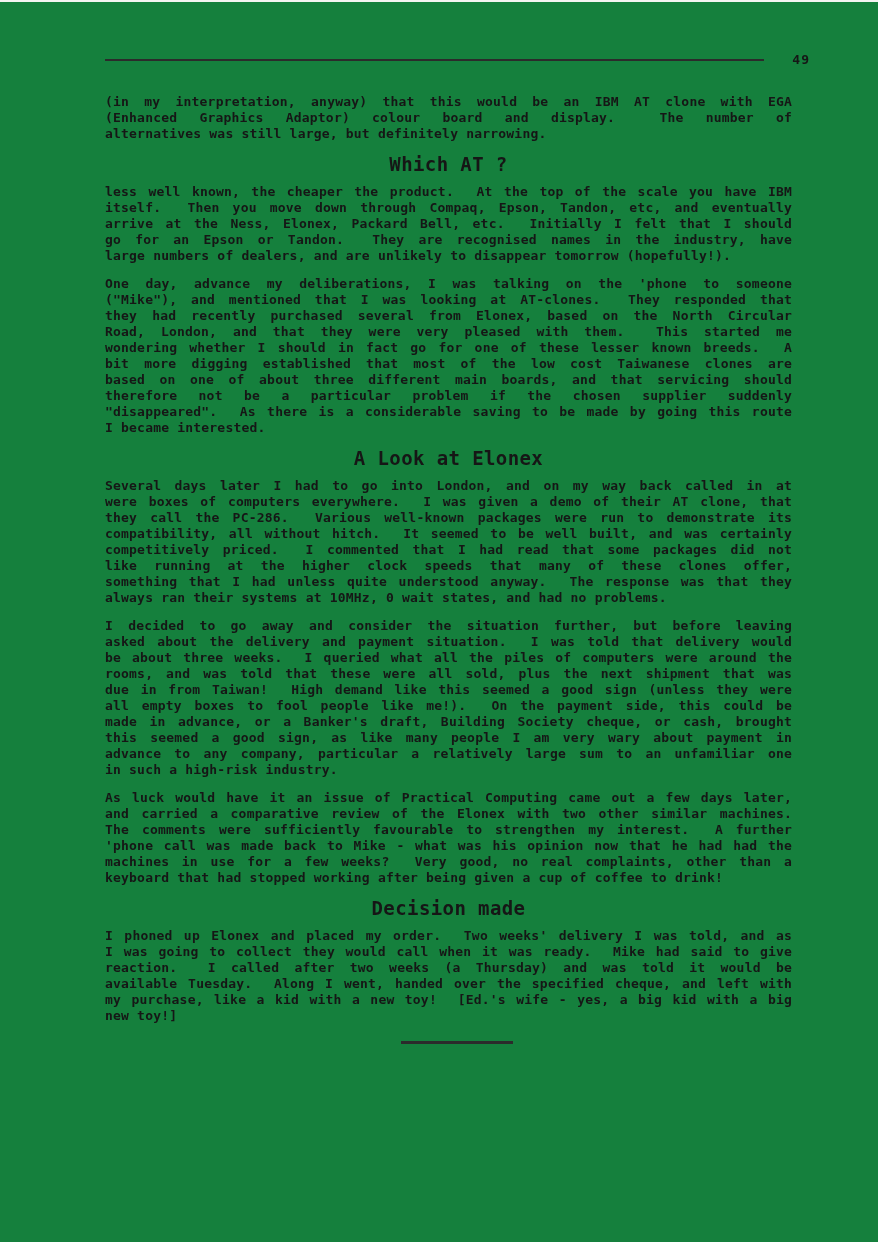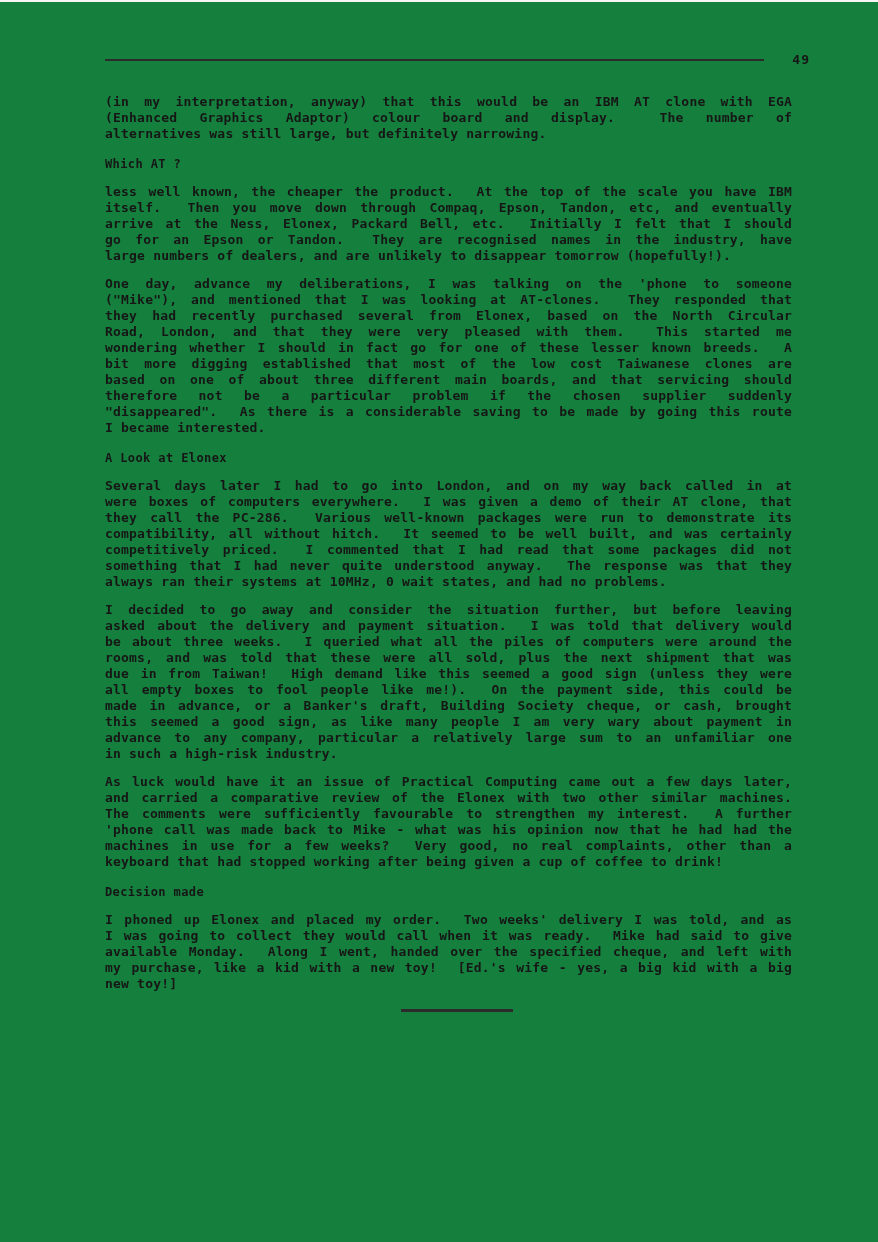--- a/index.html
+++ b/index.html
@@ -53,22 +53,23 @@
     white-space: pre-wrap;
     text-align: justify;
     text-align-last: justify;
     min-height: 16px;
   }
   .line-last {
     text-align-last: left;
   }
   .heading {
     margin: 14px 0 12px 0;
-    font-size: 12px;
+    font-size: 19px;
     letter-spacing: 0.4px;
+    text-align: center;
   }
   .bottom-rule {
     width: 112px;
     height: 3px;
     background: #2b2b2b;
     margin: 17px auto 0 auto;
     transform: translateX(8px);
   }
 </style>
 </head>
@@ -106,21 +107,22 @@
           <div class="line">"disappeared".  As there is a considerable saving to be made by going this route</div>
           <div class="line line-last">I became interested.</div>
         </div>
         <div class="heading">A Look at Elonex</div>
         <div class="para">
           <div class="line">Several days later I had to go into London, and on my way back called in at</div>
           <div class="line">were boxes of computers everywhere.  I was given a demo of their AT clone, that</div>
           <div class="line">they call the PC-286.  Various well-known packages were run to demonstrate its</div>
           <div class="line">compatibility, all without hitch.  It seemed to be well built, and was certainly</div>
           <div class="line">competitively priced.  I commented that I had read that some packages did not</div>
-          <div class="line">something that I had never quite understood anyway.  The response was that they</div>
+          <div class="line">like running at the higher clock speeds that many of these clones offer,</div>
+          <div class="line">something that I had unless quite understood anyway.  The response was that they</div>
           <div class="line line-last">always ran their systems at 10MHz, 0 wait states, and had no problems.</div>
         </div>
         <div class="para">
           <div class="line">I decided to go away and consider the situation further, but before leaving</div>
           <div class="line">asked about the delivery and payment situation.  I was told that delivery would</div>
           <div class="line">be about three weeks.  I queried what all the piles of computers were around the</div>
           <div class="line">rooms, and was told that these were all sold, plus the next shipment that was</div>
           <div class="line">due in from Taiwan!  High demand like this seemed a good sign (unless they were</div>
           <div class="line">all empty boxes to fool people like me!).  On the payment side, this could be</div>
           <div class="line">made in advance, or a Banker's draft, Building Society cheque, or cash, brought</div>
@@ -133,20 +135,21 @@
           <div class="line">and carried a comparative review of the Elonex with two other similar machines.</div>
           <div class="line">The comments were sufficiently favourable to strengthen my interest.  A further</div>
           <div class="line">'phone call was made back to Mike - what was his opinion now that he had had the</div>
           <div class="line">machines in use for a few weeks?  Very good, no real complaints, other than a</div>
           <div class="line line-last">keyboard that had stopped working after being given a cup of coffee to drink!</div>
         </div>
         <div class="heading">Decision made</div>
         <div class="para">
           <div class="line">I phoned up Elonex and placed my order.  Two weeks' delivery I was told, and as</div>
           <div class="line">I was going to collect they would call when it was ready.  Mike had said to give</div>
-          <div class="line">available Monday.  Along I went, handed over the specified cheque, and left with</div>
+          <div class="line">reaction.  I called after two weeks (a Thursday) and was told it would be</div>
+          <div class="line">available Tuesday.  Along I went, handed over the specified cheque, and left with</div>
           <div class="line">my purchase, like a kid with a new toy!  [Ed.'s wife - yes, a big kid with a big</div>
           <div class="line line-last">new toy!]</div>
         </div>
       </div>
     <div class="bottom-rule"></div>
   </div>
 </div>
 
 </body></html>

